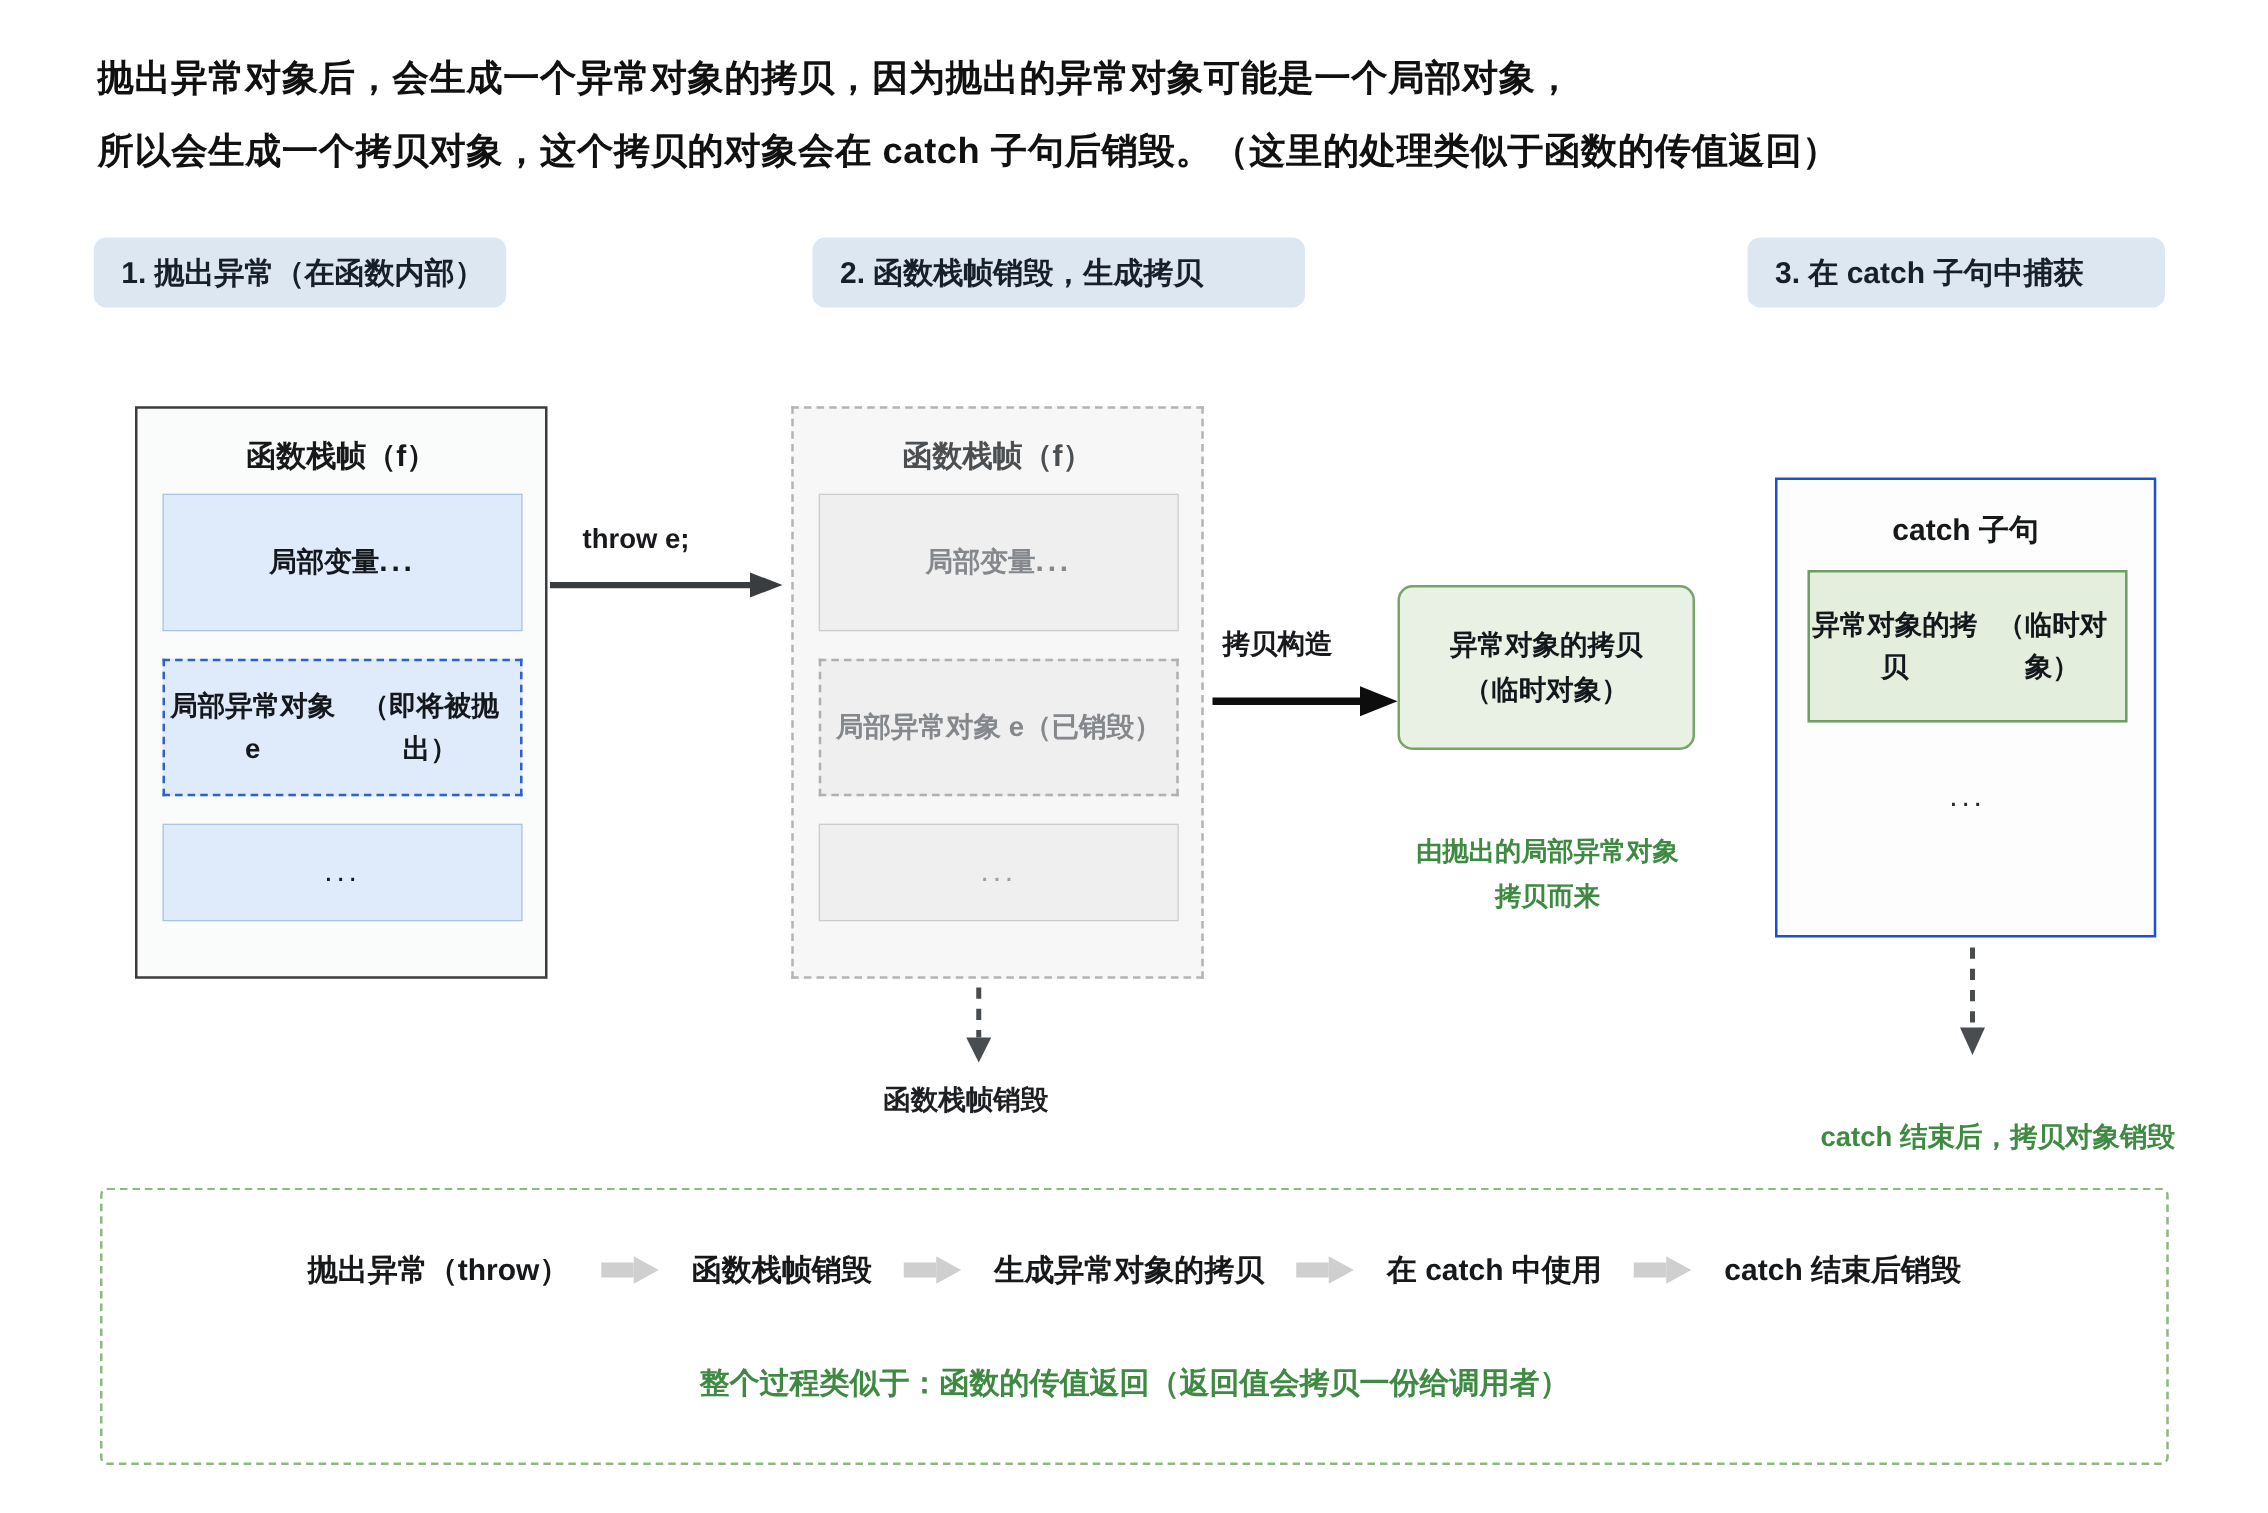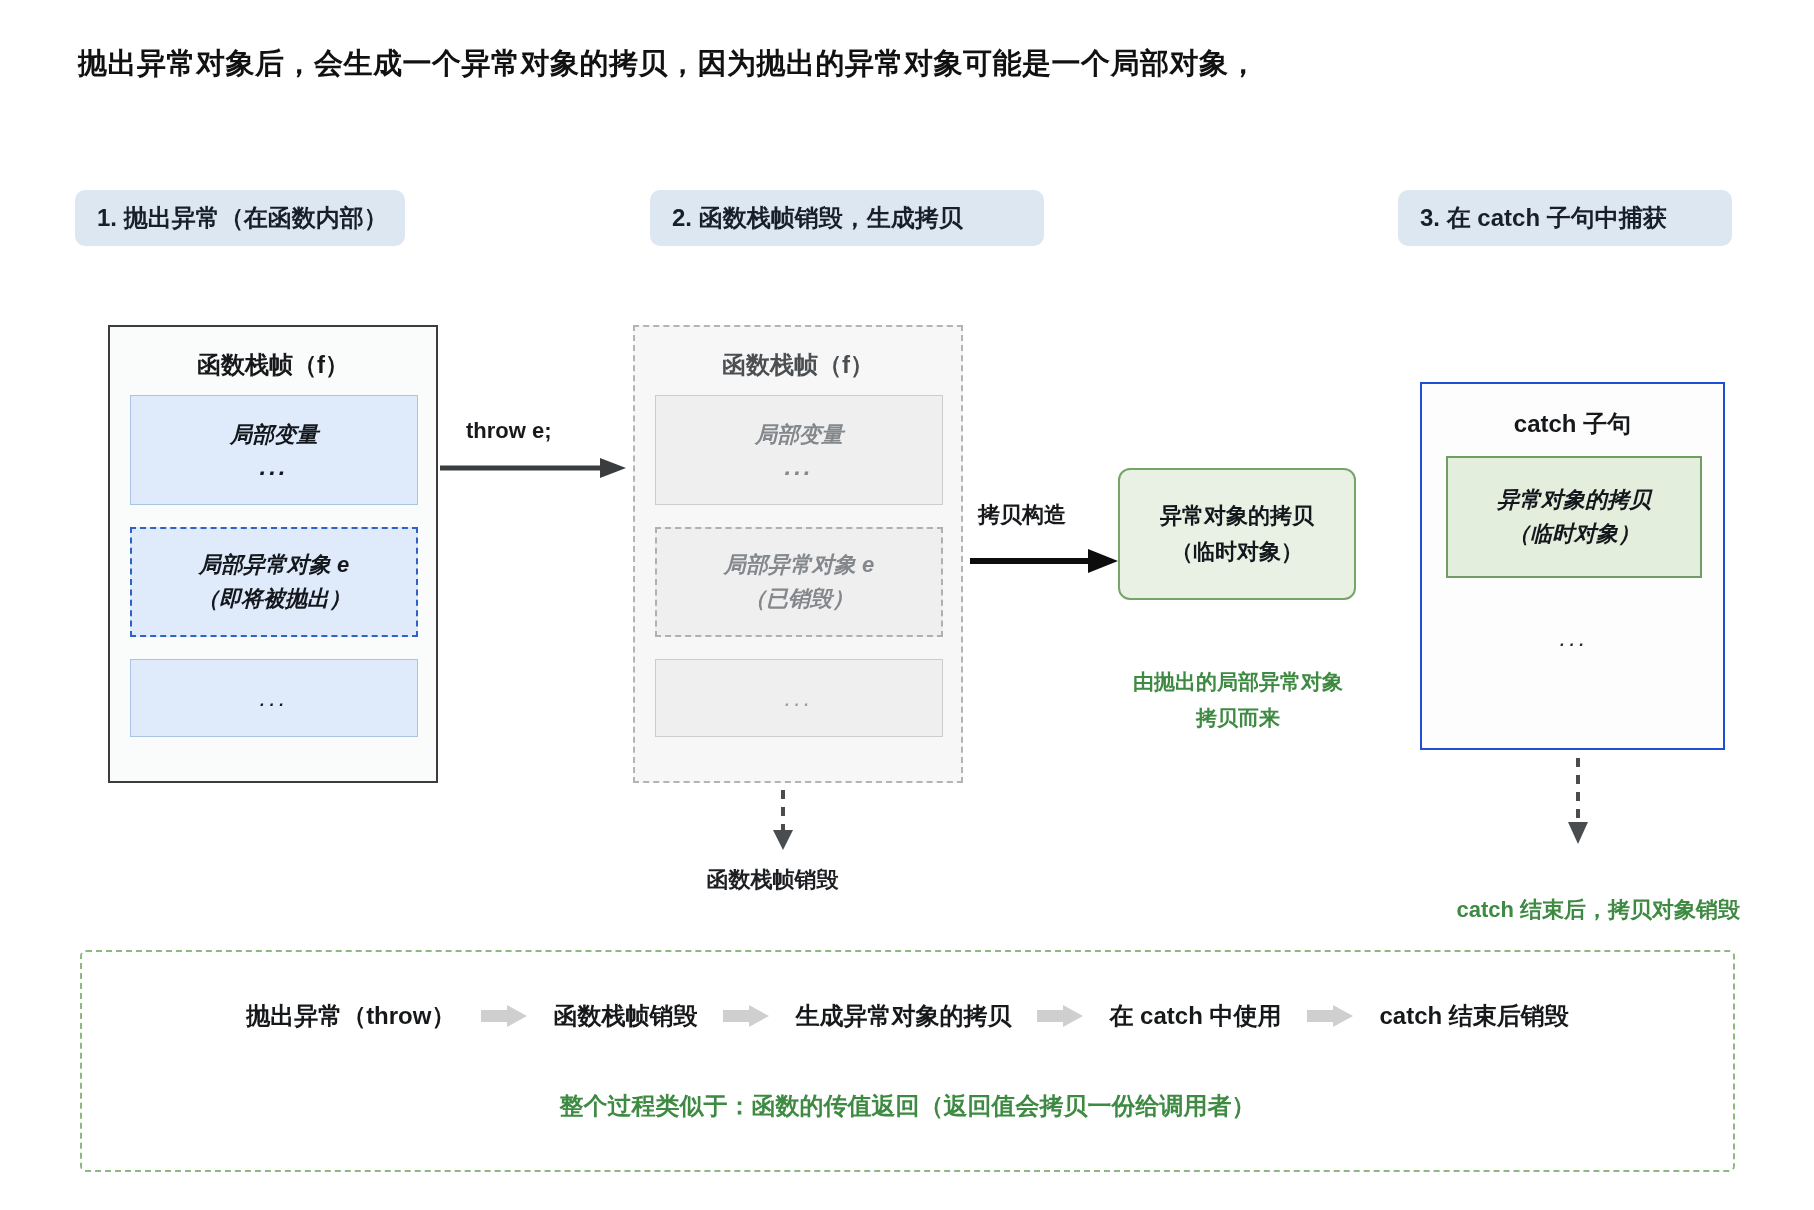--- a/index.html
+++ b/index.html
@@ -93,27 +93,25 @@
     white-space: nowrap;
   }
   #frame-active .frame-title  { top: 22px; color: #16181a; }
   #frame-destroyed .frame-title { top: 22px; color: #4c4f52; }
   #frame-catch .frame-title   { top: 24px; color: #16181a; }
 
   .slot {
     position: absolute;
     box-sizing: border-box;
     display: flex;
-    flex-direction: column;
     align-items: center;
     justify-content: center;
     text-align: center;
     font-size: 22px;
     line-height: 34px;
-    font-style: italic;
   }
   .slot .dots {
     font-size: 24px;
     letter-spacing: 3px;
     line-height: 30px;
   }
 
   
   #slot-a-locals {
     left: 20px; top: 68px; width: 288px; height: 110px;
@@ -283,20 +281,21 @@
     font-weight: bold;
     color: #3f8a43;
     white-space: nowrap;
   }
 </style>
 </head>
 <body>
 
 <div class="title-block">
   <div class="title-line">抛出异常对象后，会生成一个异常对象的拷贝，因为抛出的异常对象可能是一个局部对象，</div>
+  <div class="title-line">所以会生成一个拷贝对象，这个拷贝的对象会在 catch 子句后销毁。（这里的处理类似于函数的传值返回）</div>
 </div>
 
 <div class="pill" id="pill-1">1. 抛出异常（在函数内部）</div>
 <div class="pill" id="pill-2">2. 函数栈帧销毁，生成拷贝</div>
 <div class="pill" id="pill-3">3. 在 catch 子句中捕获</div>
 
 <div class="frame" id="frame-active">
   <div class="frame-title">函数栈帧（f）</div>
 
   <div class="slot" id="slot-a-locals">

